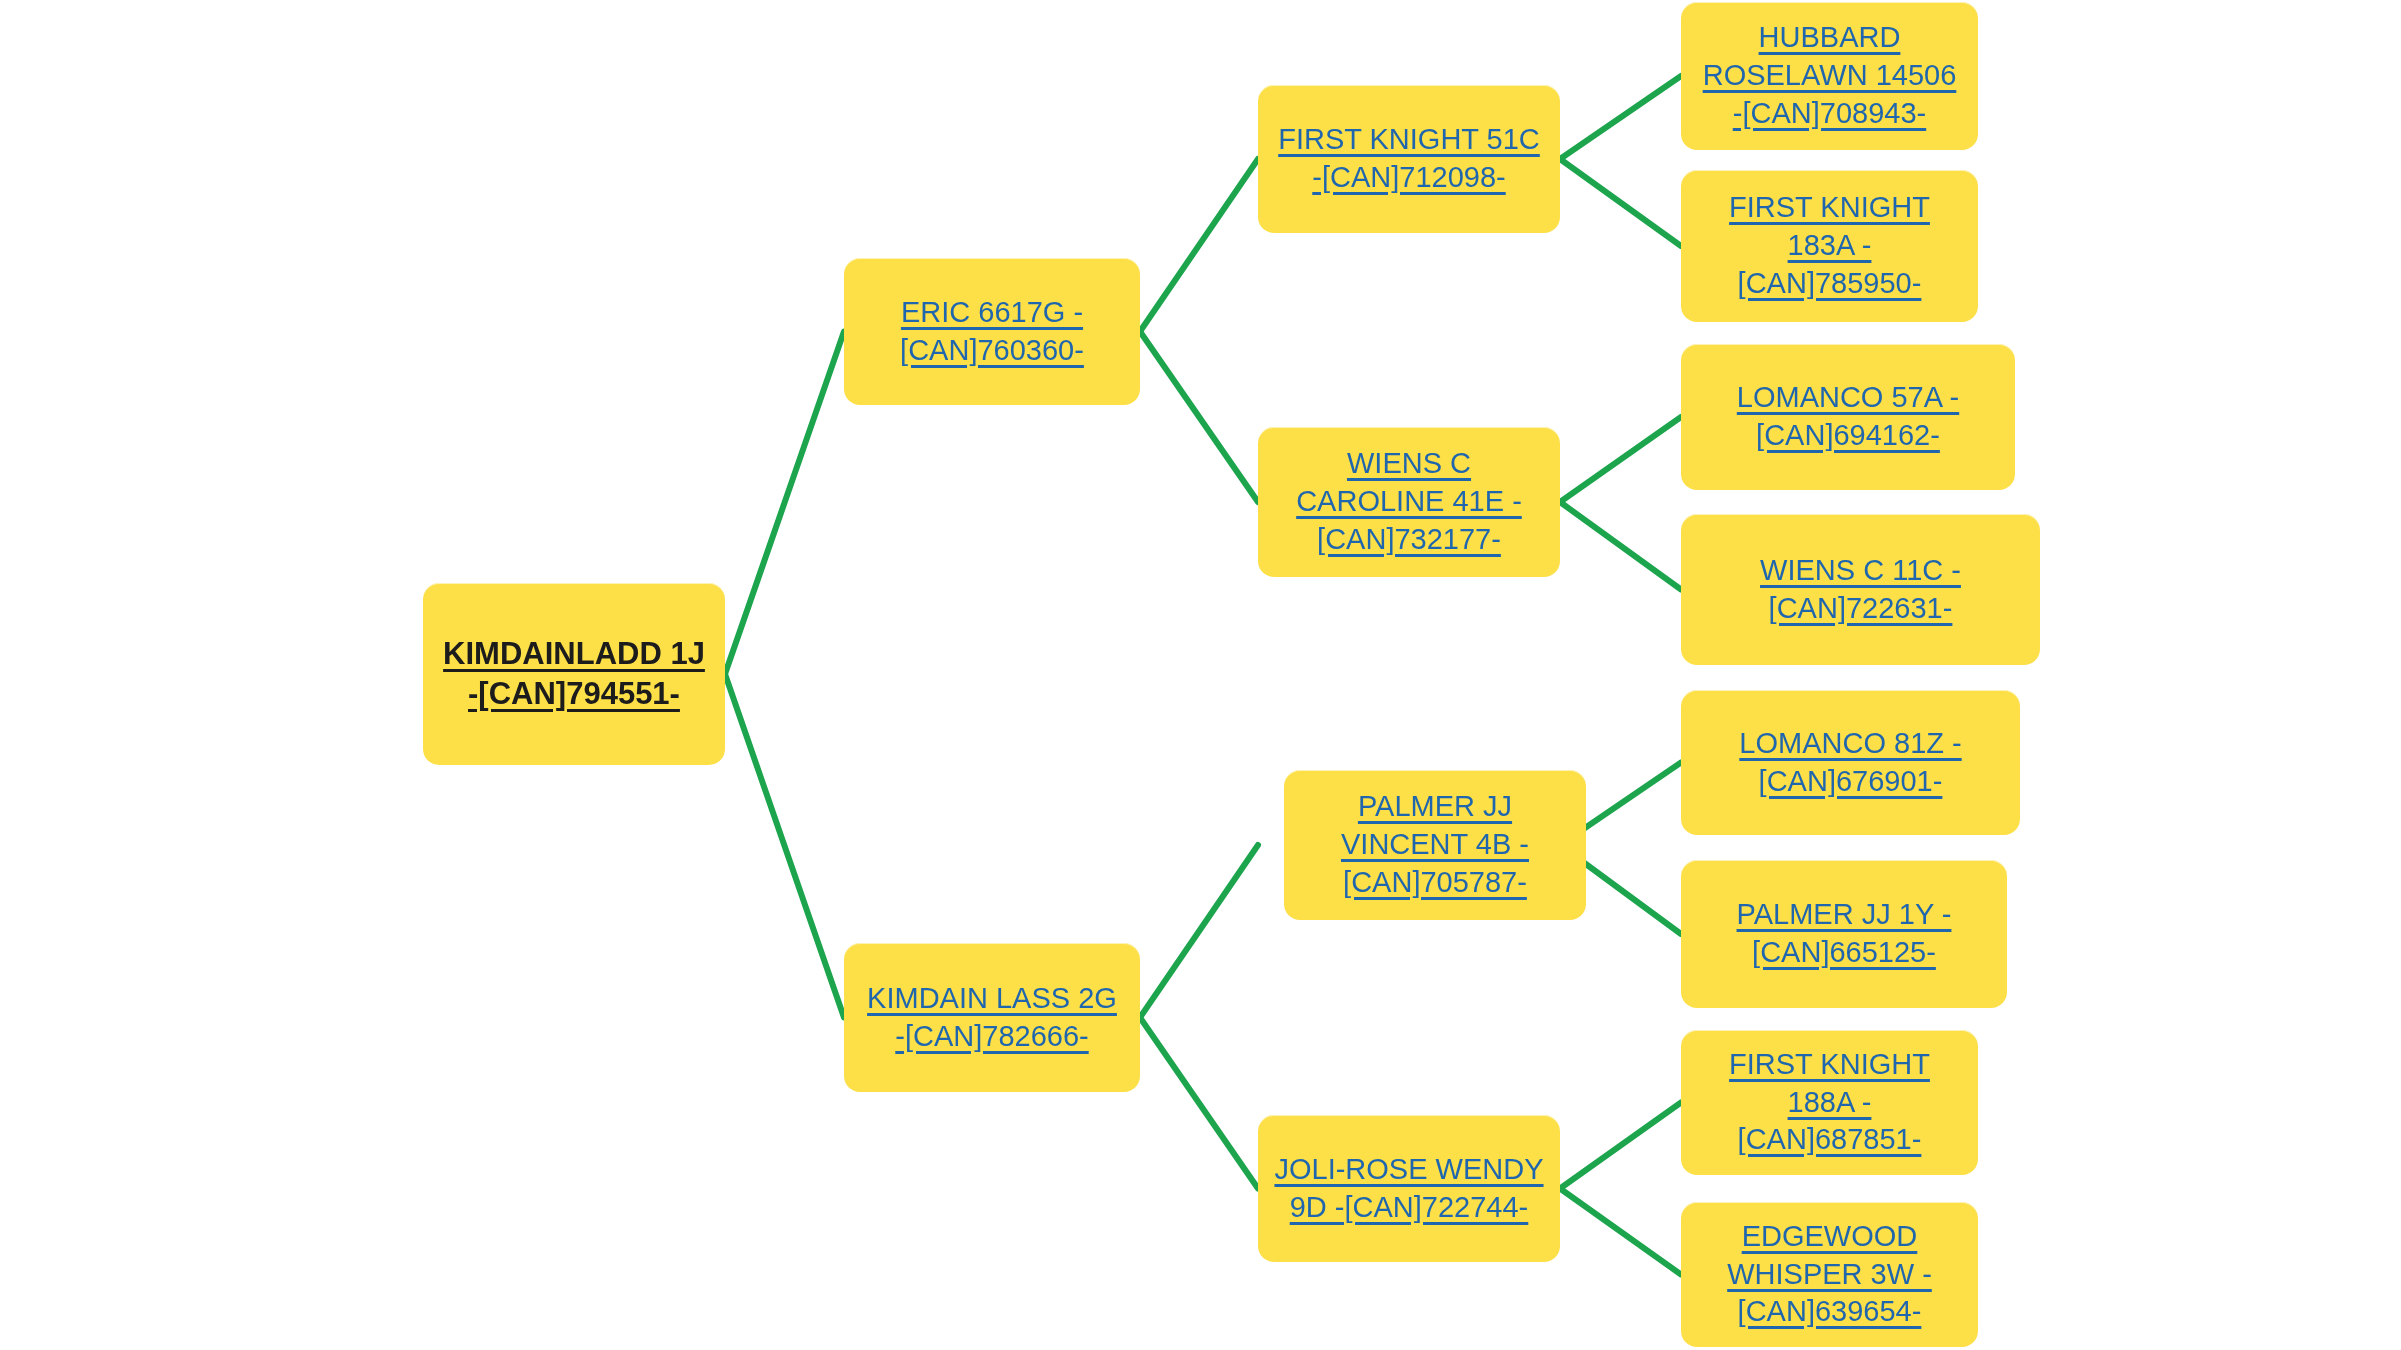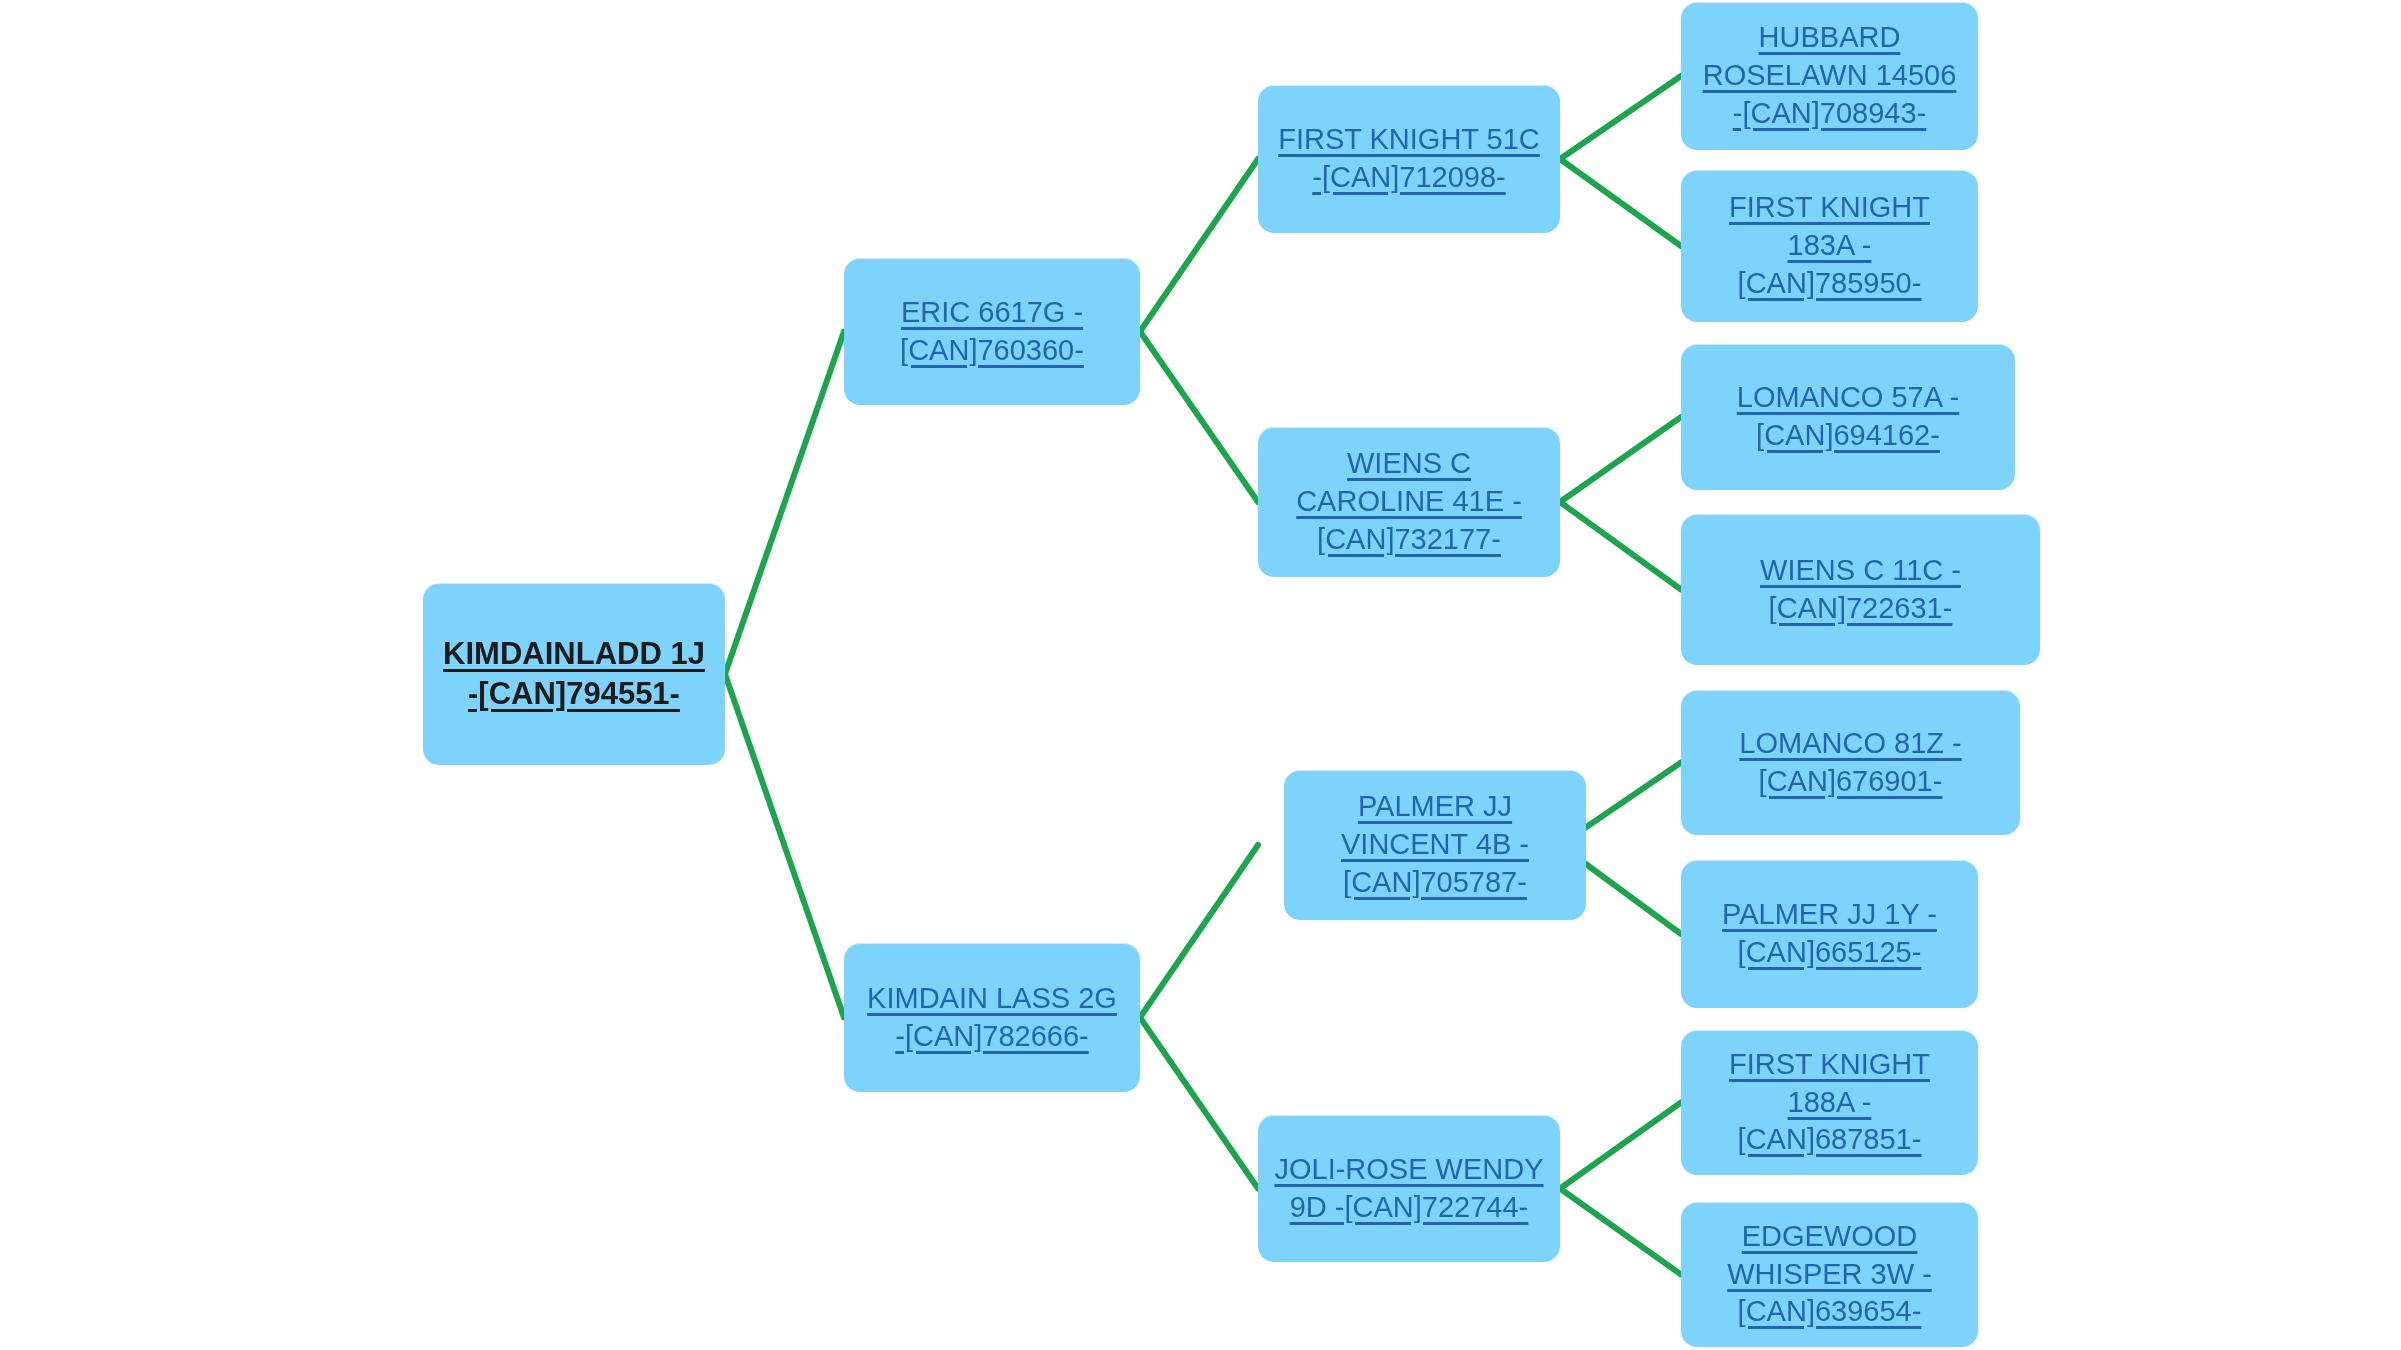--- a/index.html
+++ b/index.html
@@ -18,21 +18,21 @@
   #edges {
     position: absolute;
     left: 0;
     top: 0;
     width: 2401px;
     height: 1350px;
     pointer-events: none;
   }
   .node {
     position: absolute;
-    background: #7dd3fc;
+    background: #fde047;
     border-radius: 16px;
     display: flex;
     align-items: center;
     justify-content: center;
     text-align: center;
     box-shadow: inset 0 1px 0 rgba(255,255,255,0.6);
   }
   .link {
     display: block;
     color: #1f66ae;
@@ -143,21 +143,21 @@
         <span class="line">WIENS C 11C -</span>
         <span class="line">[CAN]722631-</span>
       </span>
     </div>
     <div class="node" style="left: 1681px; top: 690px; width: 339px; height: 145px;">
       <span class="link">
         <span class="line">LOMANCO 81Z -</span>
         <span class="line">[CAN]676901-</span>
       </span>
     </div>
-    <div class="node" style="left: 1681px; top: 860px; width: 297px; height: 148px;">
+    <div class="node" style="left: 1681px; top: 860px; width: 326px; height: 148px;">
       <span class="link">
         <span class="line">PALMER JJ 1Y -</span>
         <span class="line">[CAN]665125-</span>
       </span>
     </div>
     <div class="node" style="left: 1681px; top: 1030px; width: 297px; height: 145px;">
       <span class="link">
         <span class="line">FIRST KNIGHT</span>
         <span class="line">188A -</span>
         <span class="line">[CAN]687851-</span>

